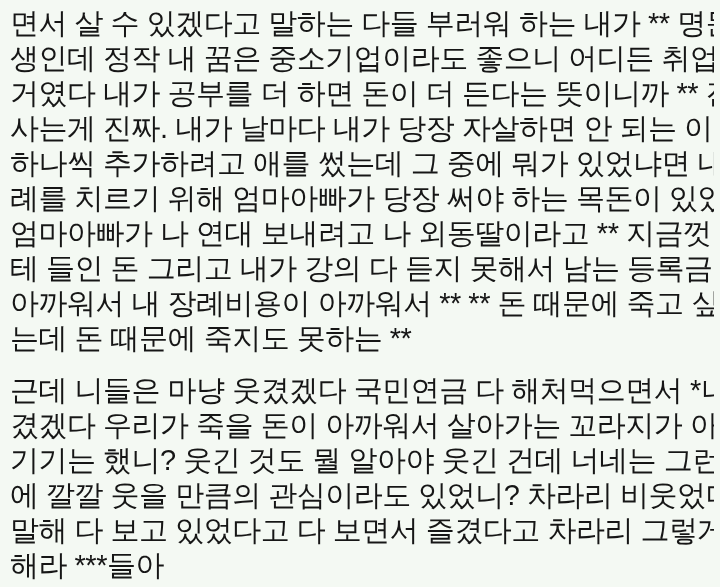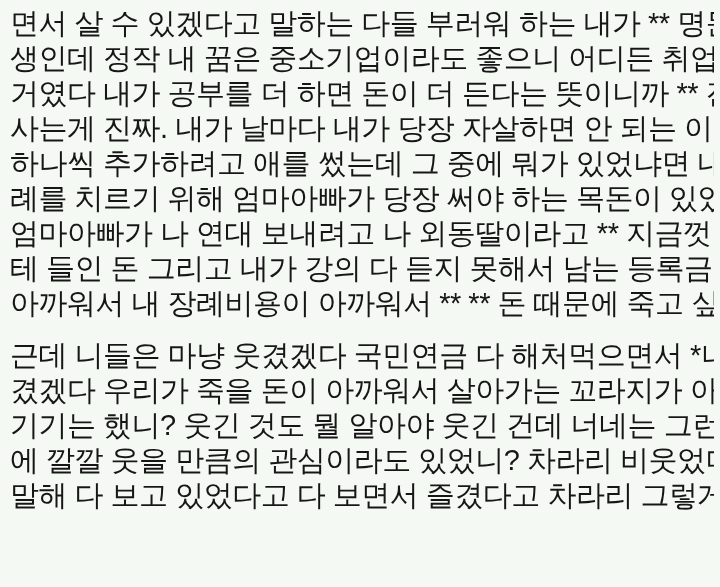--- a/index.html
+++ b/index.html
@@ -44,21 +44,23 @@
   <div class="paragraph">
     <span class="line">면서 살 수 있겠다고 말하는 다들 부러워 하는 내가 ** 명문대</span>
     <span class="line">생인데 정작 내 꿈은 중소기업이라도 좋으니 어디든 취업하는</span>
     <span class="line">거였다 내가 공부를 더 하면 돈이 더 든다는 뜻이니까 ** 진짜</span>
     <span class="line">사는게 진짜. 내가 날마다 내가 당장 자살하면 안 되는 이유를</span>
     <span class="line">하나씩 추가하려고 애를 썼는데 그 중에 뭐가 있었냐면 내 장</span>
     <span class="line">례를 치르기 위해 엄마아빠가 당장 써야 하는 목돈이 있었다</span>
     <span class="line">엄마아빠가 나 연대 보내려고 나 외동딸이라고 ** 지금껏 나한</span>
     <span class="line">테 들인 돈 그리고 내가 강의 다 듣지 못해서 남는 등록금 그게</span>
     <span class="line">아까워서 내 장례비용이 아까워서 ** ** 돈 때문에 죽고 싶었</span>
+    <span class="line">는데 돈 때문에 죽지도 못하는 **</span>
   </div>
   <div class="paragraph">
     <span class="line">근데 니들은 마냥 웃겼겠다 국민연금 다 해처먹으면서 *나 웃</span>
     <span class="line">겼겠다 우리가 죽을 돈이 아까워서 살아가는 꼬라지가 아니 웃</span>
     <span class="line">기기는 했니? 웃긴 것도 뭘 알아야 웃긴 건데 너네는 그런 일</span>
     <span class="line">에 깔깔 웃을 만큼의 관심이라도 있었니? 차라리 비웃었다고</span>
     <span class="line">말해 다 보고 있었다고 다 보면서 즐겼다고 차라리 그렇게 말</span>
+    <span class="line">해라 ***들아</span>
   </div>
 </div>
 
 </body></html>

